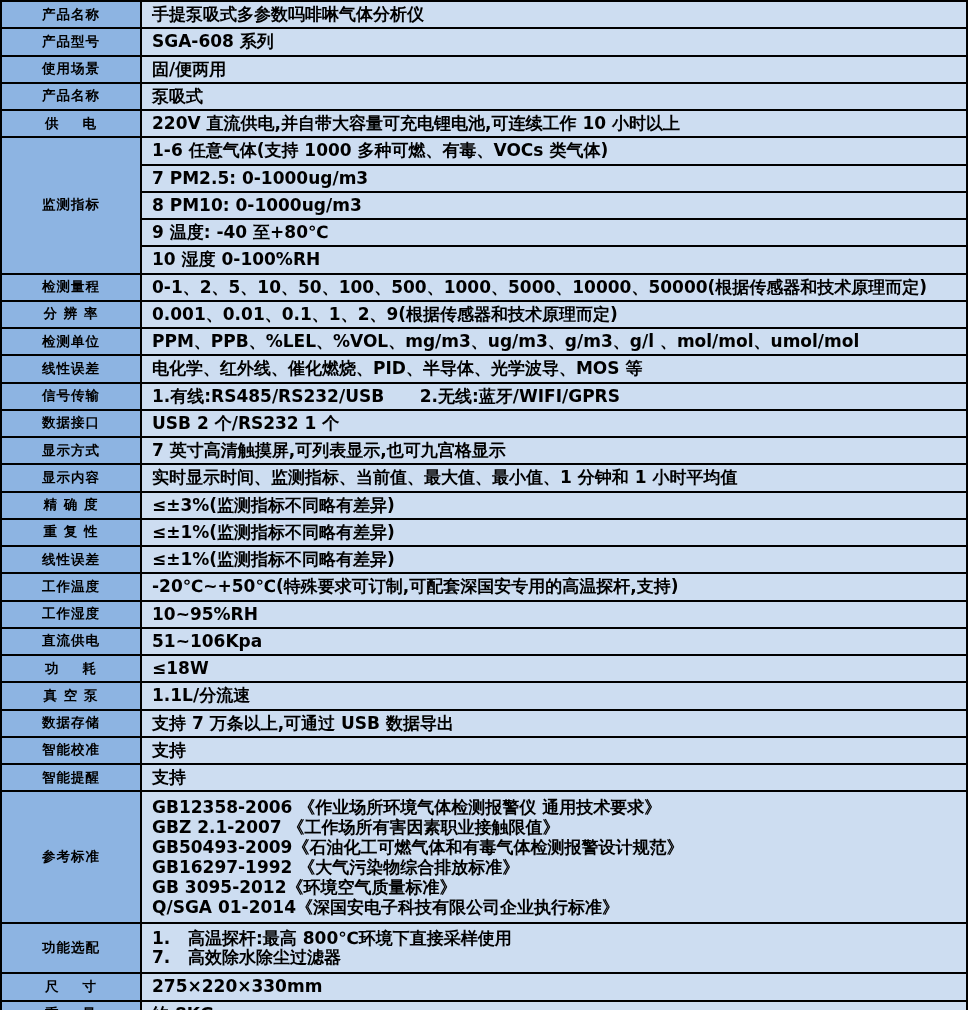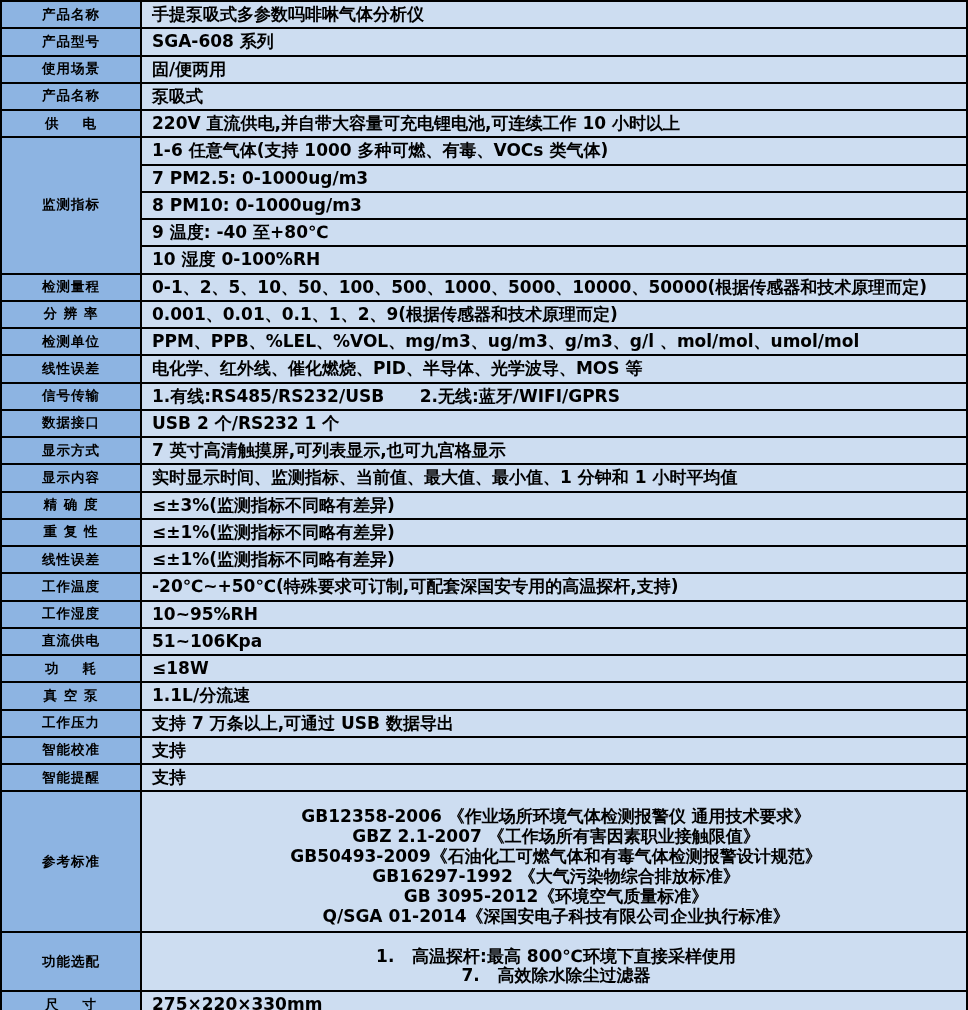--- a/index.html
+++ b/index.html
@@ -36,21 +36,21 @@
   }
   td.value-cell {
     background: var(--value-bg, #cdddf1);
     font-size: 17px;
     padding: 2px 6px 2px 10px;
     white-space: pre-wrap;
     line-height: 1.25;
     font-weight: bold;
   }
   tr.h-std { height: 27px; }
-  td.multiline { padding-top: 14px; padding-bottom: 5px; text-align: center; }
+  td.multiline { padding-top: 5px; padding-bottom: 5px; }
   td.multiline .line {
     line-height: 20px;
     white-space: pre-wrap;
   }
   tr.h-ref { height: 126px; }
   tr.h-opt { height: 44px; margin-left: 18px; }
   tr.h-opt .line { line-height: 19px; }
 </style>
 </head>
 <body>
@@ -156,21 +156,21 @@
         </tr>
         <tr class="h-std">
           <td class="label-cell" rowspan="1">功    耗</td>
           <td class="value-cell">≤18W</td>
         </tr>
         <tr class="h-std">
           <td class="label-cell" rowspan="1">真 空 泵</td>
           <td class="value-cell">1.1L/分流速</td>
         </tr>
         <tr class="h-std">
-          <td class="label-cell" rowspan="1">工作压力</td>
+          <td class="label-cell" rowspan="1">数据存储</td>
           <td class="value-cell">支持 7 万条以上,可通过 USB 数据导出</td>
         </tr>
         <tr class="h-std">
           <td class="label-cell" rowspan="1">智能校准</td>
           <td class="value-cell">支持</td>
         </tr>
         <tr class="h-std">
           <td class="label-cell" rowspan="1">智能提醒</td>
           <td class="value-cell">支持</td>
         </tr>

